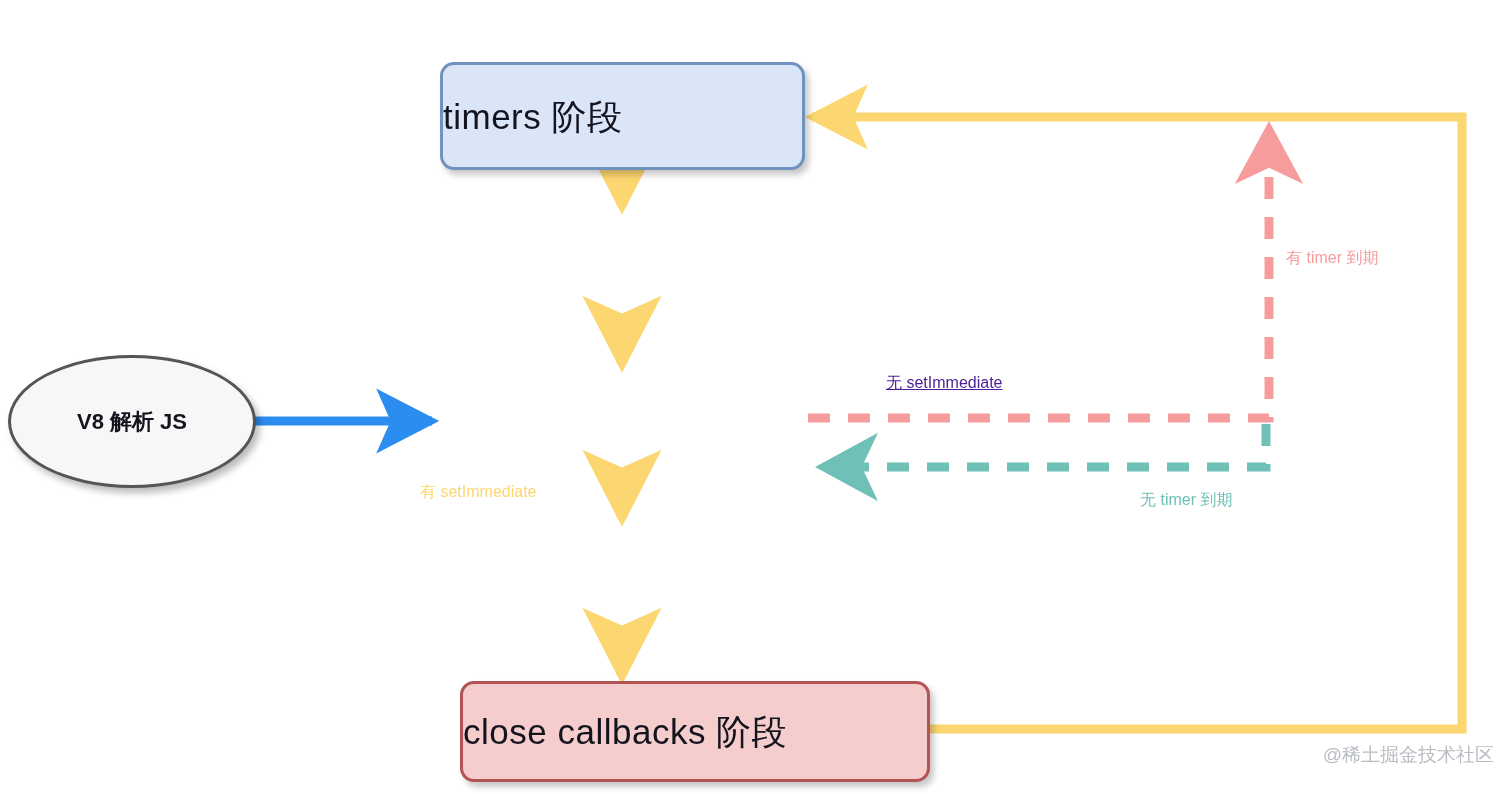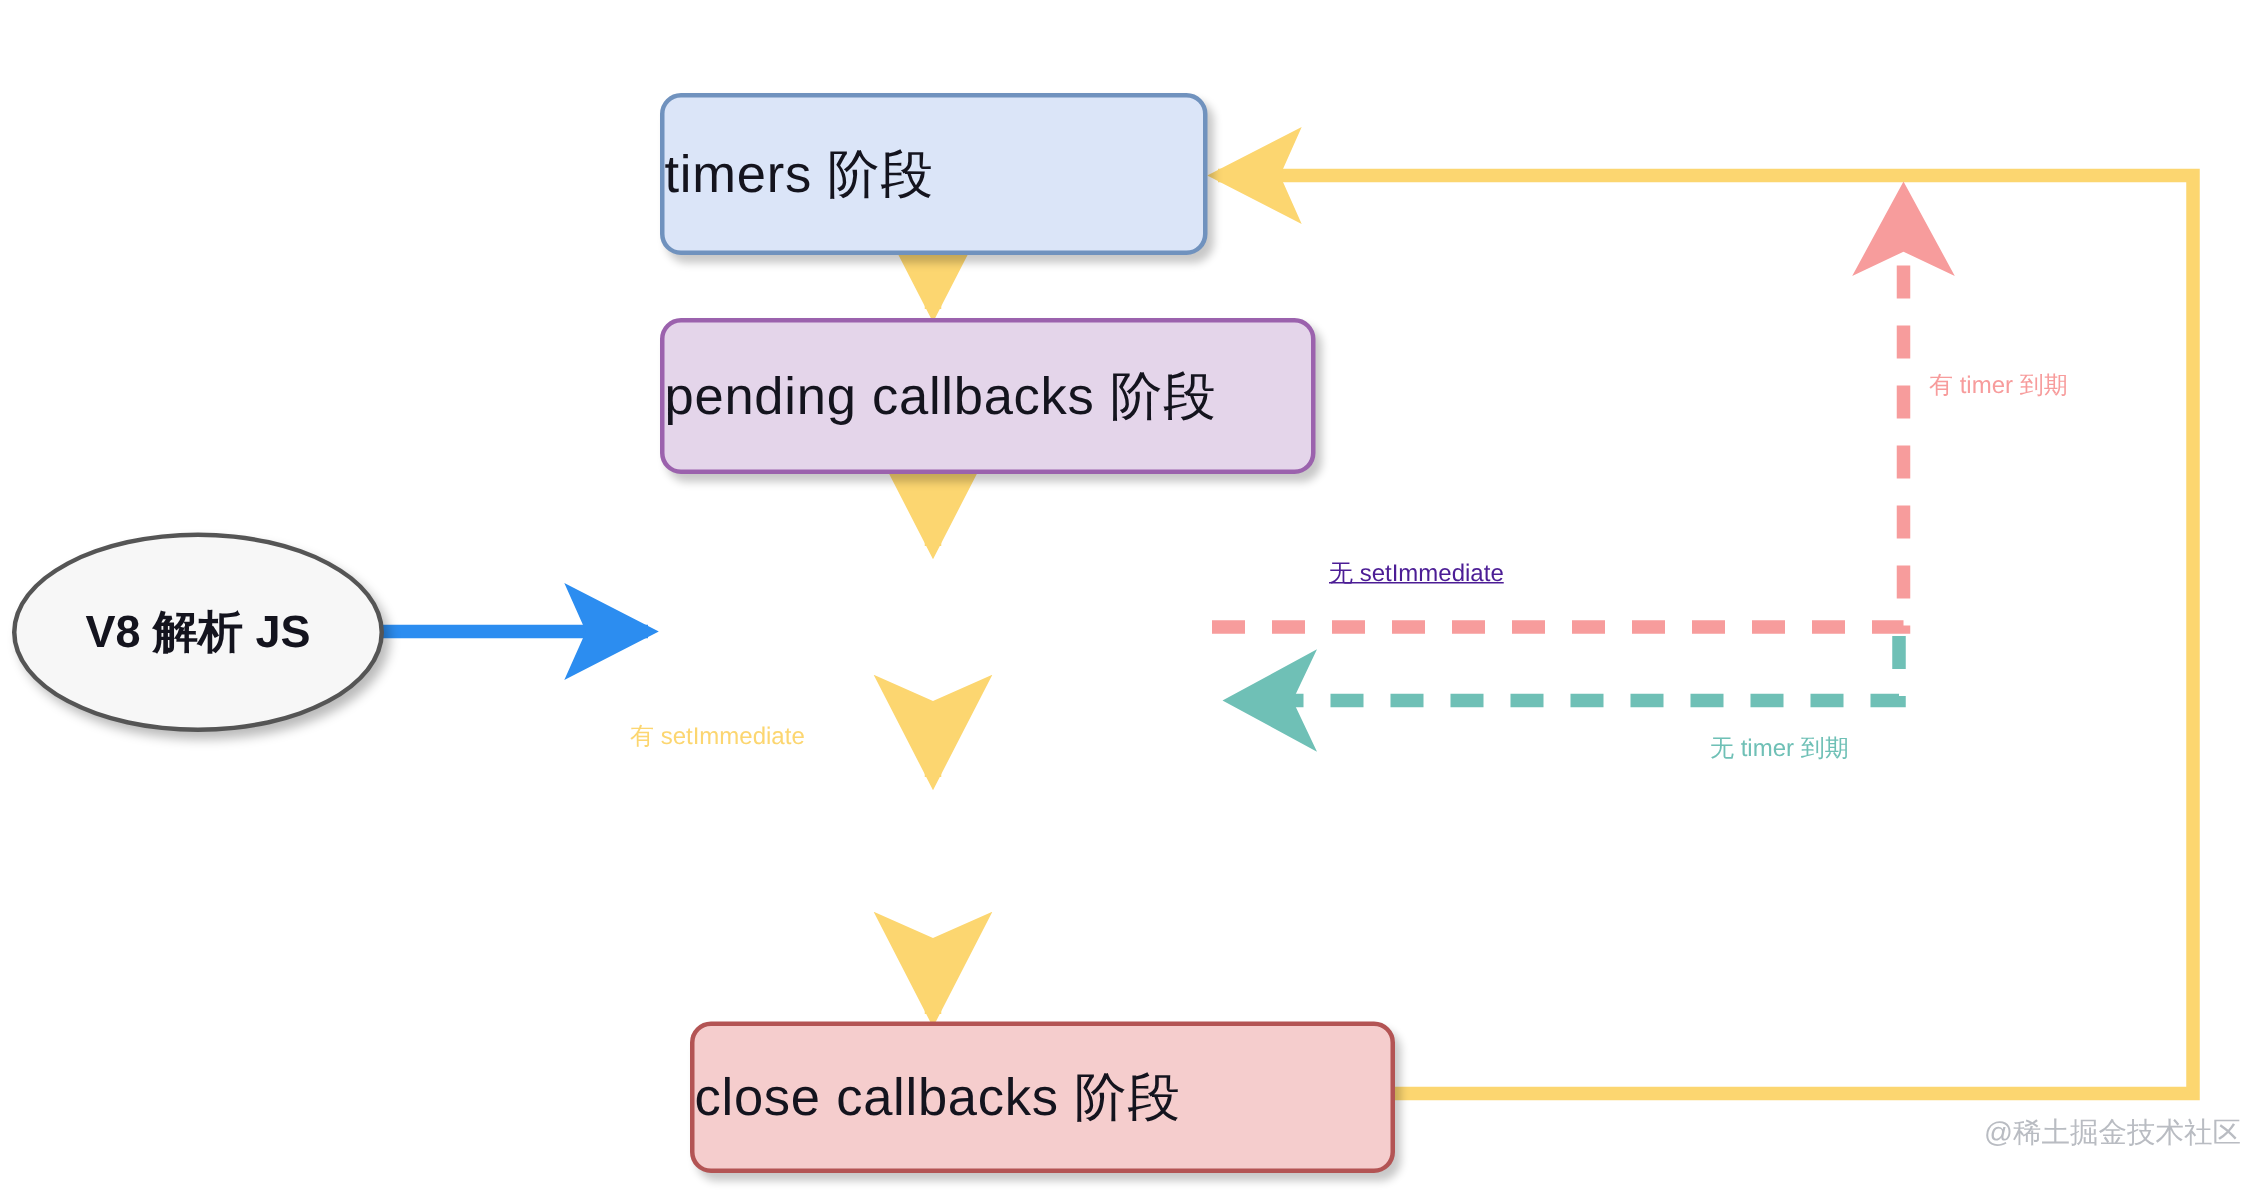--- a/index.html
+++ b/index.html
@@ -59,21 +59,21 @@
     display: flex;
     align-items: center;
     justify-content: center;
     border-radius: 50%;
     background: #f7f7f7;
     border: 3px solid #555555;
     box-shadow: 4px 5px 7px rgba(0,0,0,0.27);
     z-index: 5;
   }
   .ellipse .label {
-    font-size: 30px;
+    font-size: 22px;
     font-weight: bold;
     color: #14141e;
     white-space: nowrap;
   }
 
   
   .edge-label {
     position: absolute;
     white-space: nowrap;
     font-size: 16px;
@@ -156,23 +156,20 @@
   </svg>
 
   <div class="ellipse" style="left:8px; top:355px; width:248px; height:133px;">
     <span class="label">V8 解析 JS</span>
   </div>
 
   <div class="node node-timers" style="left:440px; top:62px; width:365px; height:108px;">
     <span class="label">timers 阶段</span>
   </div>
 
-  <div class="node node-pending" style="left:440px; top:212px; width:437px; height:104px;">
-    <span class="label">pending callbacks 阶段</span>
-  </div>
 
 
 
   <div class="node node-close" style="left:460px; top:681px; width:470px; height:101px;">
     <span class="label">close callbacks 阶段</span>
   </div>
 
   <div class="edge-label lbl-has-immediate" style="left:420px; top:484px;">有 setImmediate</div>
 
   <div class="edge-label lbl-no-immediate" style="left:886px; top:375px;">无 setImmediate</div>

